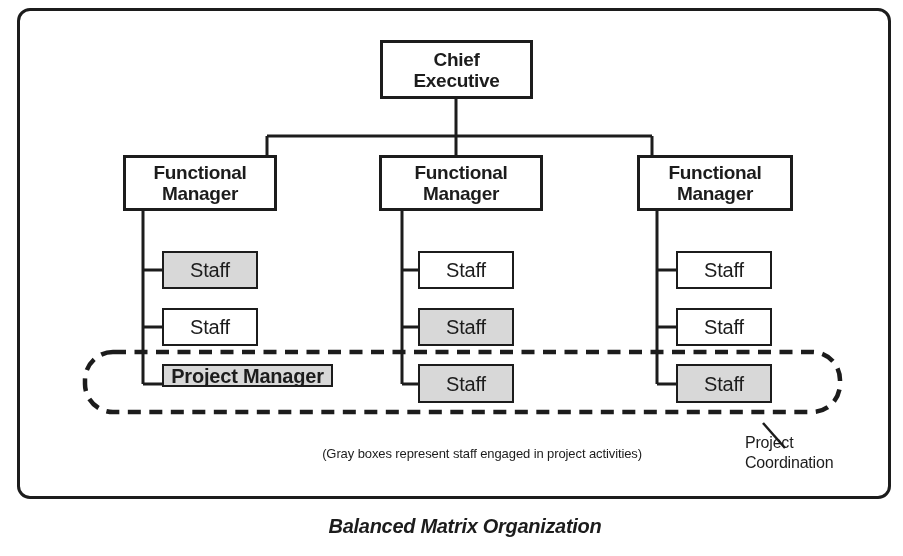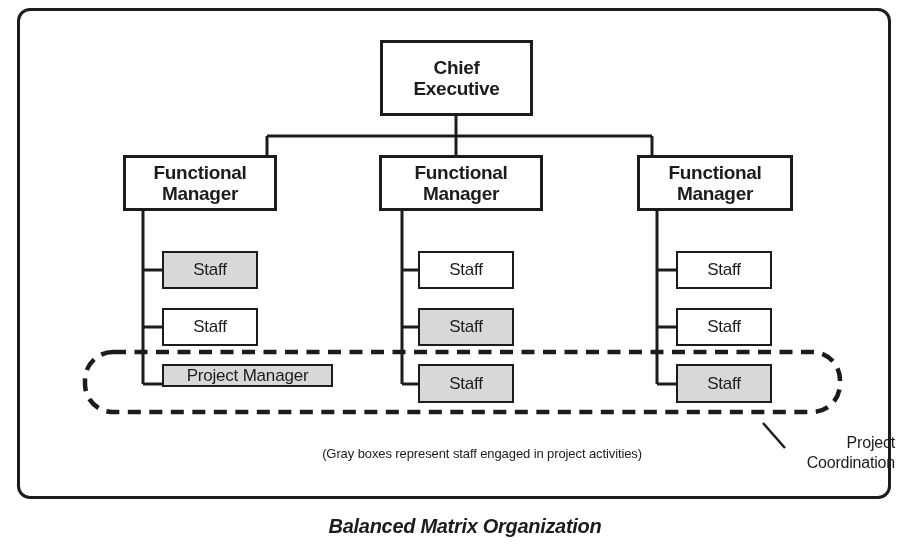--- a/index.html
+++ b/index.html
@@ -9,32 +9,32 @@
   .frame {
     position: absolute; left: 17px; top: 8px; width: 874px; height: 491px;
     border: 3px solid #1c1c1c; border-radius: 13px; background: transparent;
   }
 
   svg.wires { position: absolute; left: 0; top: 0; width: 903px; height: 556px; z-index: 1; }
 
   .box {
     position: absolute; z-index: 2; background: #ffffff; border: 2.5px solid #1c1c1c;
     display: flex; align-items: center; justify-content: center; text-align: center;
-    font-size: 17px; letter-spacing: -0.2px; white-space: pre-line; line-height: 18px;
+    font-size: 20px; letter-spacing: -0.2px; white-space: pre-line; line-height: 18px;
   }
   .box.gray { background: #d8d8d8; }
   .box.hdr  { border-width: 3px; font-weight: 700; font-size: 19px; line-height: 21px; letter-spacing: -0.3px; }
 
   .caption {
     position: absolute; z-index: 2; left: 242px; top: 446px; width: 400px;
     font-size: 13px; letter-spacing: -0.1px; text-align: right;
   }
   .annotation {
     position: absolute; z-index: 2; left: 745px; top: 433px; width: 150px;
-    font-size: 16px; line-height: 20px; text-align: right; white-space: pre-line;
+    font-size: 16px; line-height: 20px; text-align: left; white-space: pre-line;
     letter-spacing: -0.2px;
   }
   .fig-title {
     position: absolute; z-index: 2; left: 27px; top: 515px; width: 876px;
     font-size: 20px; font-weight: 700; letter-spacing: -0.3px; text-align: center; font-style: italic;
   }
 </style>
 </head>
 <body>
 
@@ -50,33 +50,33 @@
     <path d="M402 211 V384 M402 270 H418 M402 327 H418 M402 384 H418"></path>
 
     <path d="M657 211 V384 M657 270 H676 M657 327 H676 M657 384 H676"></path>
   </g>
 
   <rect x="85" y="352" width="755" height="60" rx="28" ry="28" fill="none" stroke="#1c1c1c" stroke-width="4.5" stroke-dasharray="13 8.5"></rect>
 
   <line x1="763" y1="423" x2="785" y2="448" stroke="#1c1c1c" stroke-width="2.5"></line>
 </svg>
 
-<div class="box hdr" style="left:380px; top:40px; width:153px; height:76px;">Chief
+<div class="box hdr" style="left:380px; top:40px; width:153px; height:59px;">Chief
 Executive</div>
 
 <div class="box hdr" style="left:123px; top:155px; width:154px; height:56px;">Functional
 Manager</div>
 <div class="box hdr" style="left:379px; top:155px; width:164px; height:56px;">Functional
 Manager</div>
 <div class="box hdr" style="left:637px; top:155px; width:156px; height:56px;">Functional
 Manager</div>
 
 <div class="box gray" style="left:162px; top:251px; width:96px; height:38px;">Staff</div>
 <div class="box" style="left:162px; top:308px; width:96px; height:38px;">Staff</div>
-<div class="box gray" style="left:162px; top:364px; width:171px; height:23px;">Project Manager</div>
+<div class="box gray" style="left:162px; top:364px; width:171px; height:23px;font-weight:bold;">Project Manager</div>
 
 <div class="box" style="left:418px; top:251px; width:96px; height:38px;">Staff</div>
 <div class="box gray" style="left:418px; top:308px; width:96px; height:38px;">Staff</div>
 <div class="box gray" style="left:418px; top:364px; width:96px; height:39px;">Staff</div>
 
 <div class="box" style="left:676px; top:251px; width:96px; height:38px;">Staff</div>
 <div class="box" style="left:676px; top:308px; width:96px; height:38px;">Staff</div>
 <div class="box gray" style="left:676px; top:364px; width:96px; height:39px;">Staff</div>
 
 <div class="caption">(Gray boxes represent staff engaged in project activities)</div>

